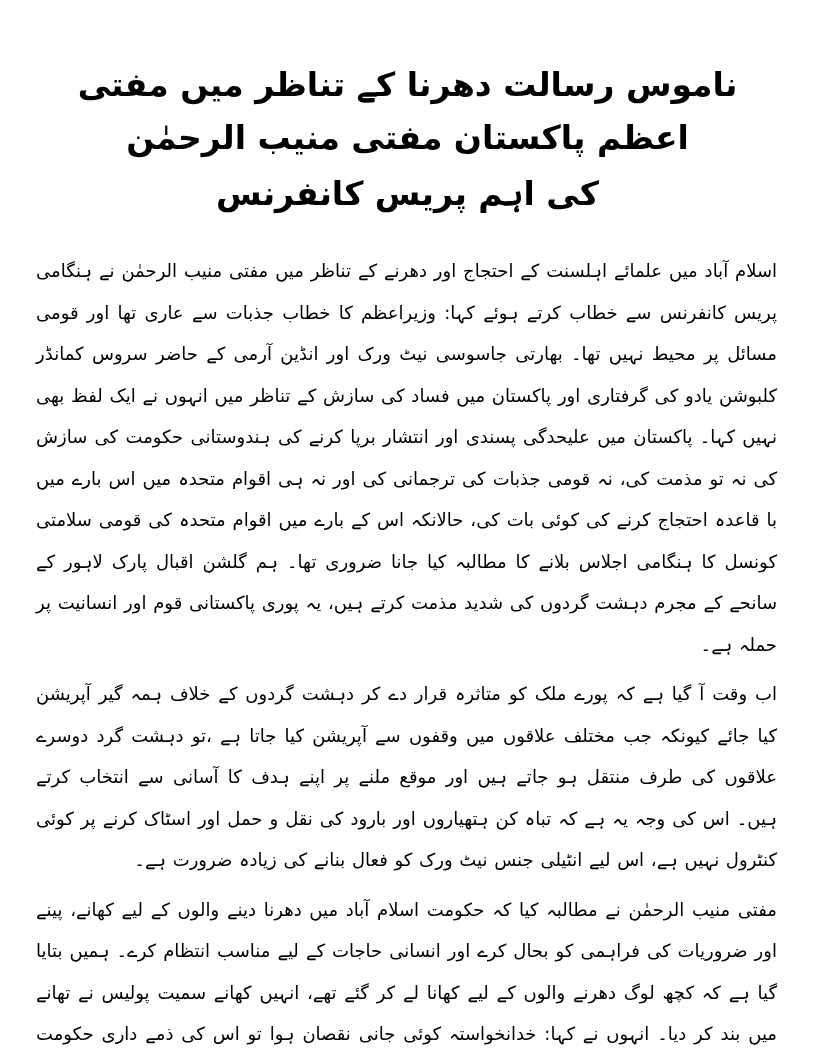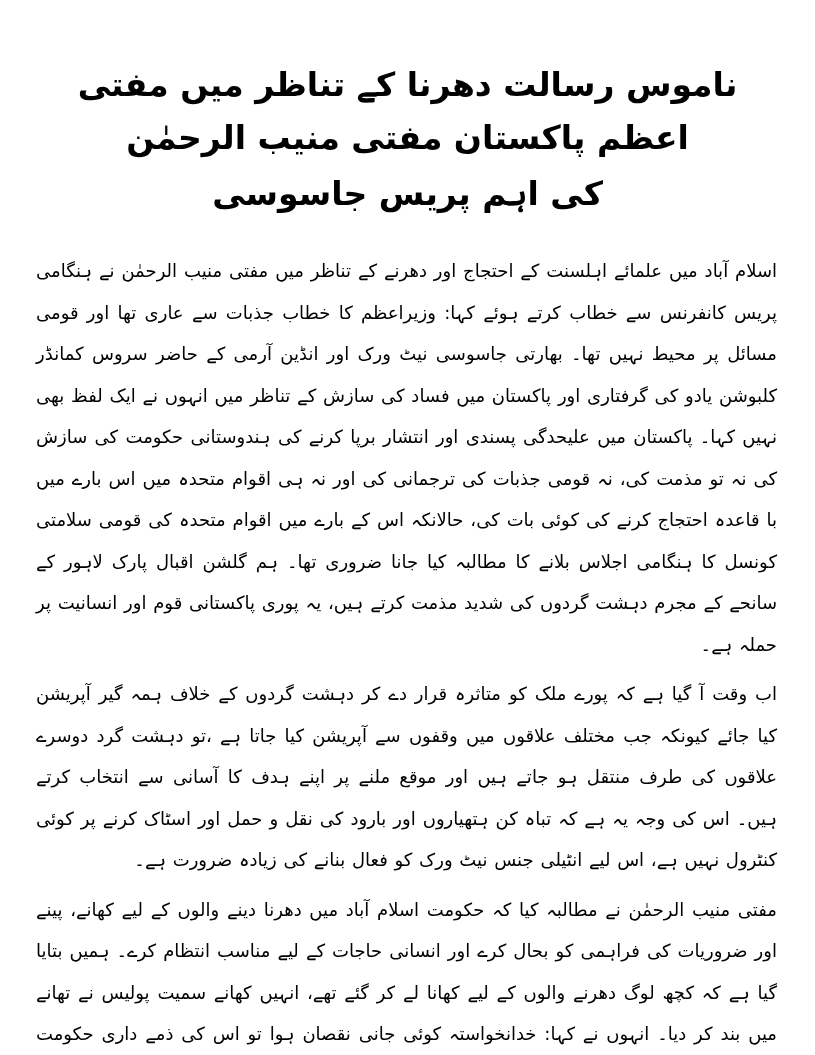--- a/index.html
+++ b/index.html
@@ -62,21 +62,21 @@
     word-spacing: 1px;
   }
 </style>
 </head>
 <body>
 
 <div class="page">
 
   <h1 class="headline">
     <span class="headline-line line-1">ناموس رسالت دھرنا کے تناظر میں مفتی اعظم پاکستان مفتی منیب الرحمٰن</span>
-    <span class="headline-line line-2">کی اہم پریس جاسوسی</span>
+    <span class="headline-line line-2">کی اہم پریس کانفرنس</span>
   </h1>
 
   <div class="article-body">
     <p class="para">اسلام آباد میں علمائے اہلسنت کے احتجاج اور دھرنے کے تناظر میں مفتی منیب الرحمٰن نے ہنگامی پریس کانفرنس سے خطاب کرتے ہوئے کہا: وزیراعظم کا خطاب جذبات سے عاری تھا اور قومی مسائل پر محیط نہیں تھا۔ بھارتی جاسوسی نیٹ ورک اور انڈین آرمی کے حاضر سروس کمانڈر کلبوشن یادو کی گرفتاری اور پاکستان میں فساد کی سازش کے تناظر میں انہوں نے ایک لفظ بھی نہیں کہا۔ پاکستان میں علیحدگی پسندی اور انتشار برپا کرنے کی ہندوستانی حکومت کی سازش کی نہ تو مذمت کی، نہ قومی جذبات کی ترجمانی کی اور نہ ہی اقوام متحدہ میں اس بارے میں با قاعدہ احتجاج کرنے کی کوئی بات کی، حالانکہ اس کے بارے میں اقوام متحدہ کی قومی سلامتی کونسل کا ہنگامی اجلاس بلانے کا مطالبہ کیا جانا ضروری تھا۔ ہم گلشن اقبال پارک لاہور کے سانحے کے مجرم دہشت گردوں کی شدید مذمت کرتے ہیں، یہ پوری پاکستانی قوم اور انسانیت پر حملہ ہے۔</p>
     <p class="para">اب وقت آ گیا ہے کہ پورے ملک کو متاثرہ قرار دے کر دہشت گردوں کے خلاف ہمہ گیر آپریشن کیا جائے کیونکہ جب مختلف علاقوں میں وقفوں سے آپریشن کیا جاتا ہے ،تو دہشت گرد دوسرے علاقوں کی طرف منتقل ہو جاتے ہیں اور موقع ملنے پر اپنے ہدف کا آسانی سے انتخاب کرتے ہیں۔ اس کی وجہ یہ ہے کہ تباہ کن ہتھیاروں اور بارود کی نقل و حمل اور اسٹاک کرنے پر کوئی کنٹرول نہیں ہے، اس لیے انٹیلی جنس نیٹ ورک کو فعال بنانے کی زیادہ ضرورت ہے۔</p>
     <p class="para">مفتی منیب الرحمٰن نے مطالبہ کیا کہ حکومت اسلام آباد میں دھرنا دینے والوں کے لیے کھانے، پینے اور ضروریات کی فراہمی کو بحال کرے اور انسانی حاجات کے لیے مناسب انتظام کرے۔ ہمیں بتایا گیا ہے کہ کچھ لوگ دھرنے والوں کے لیے کھانا لے کر گئے تھے، انہیں کھانے سمیت پولیس نے تھانے میں بند کر دیا۔ انہوں نے کہا: خدانخواستہ کوئی جانی نقصان ہوا تو اس کی ذمے داری حکومت پر ہو گی، ایسا نہ ہو کہ ایک سانحے سے دوسرے سانحات جنم لیں۔</p>
 
   </div>
 
 </div>

